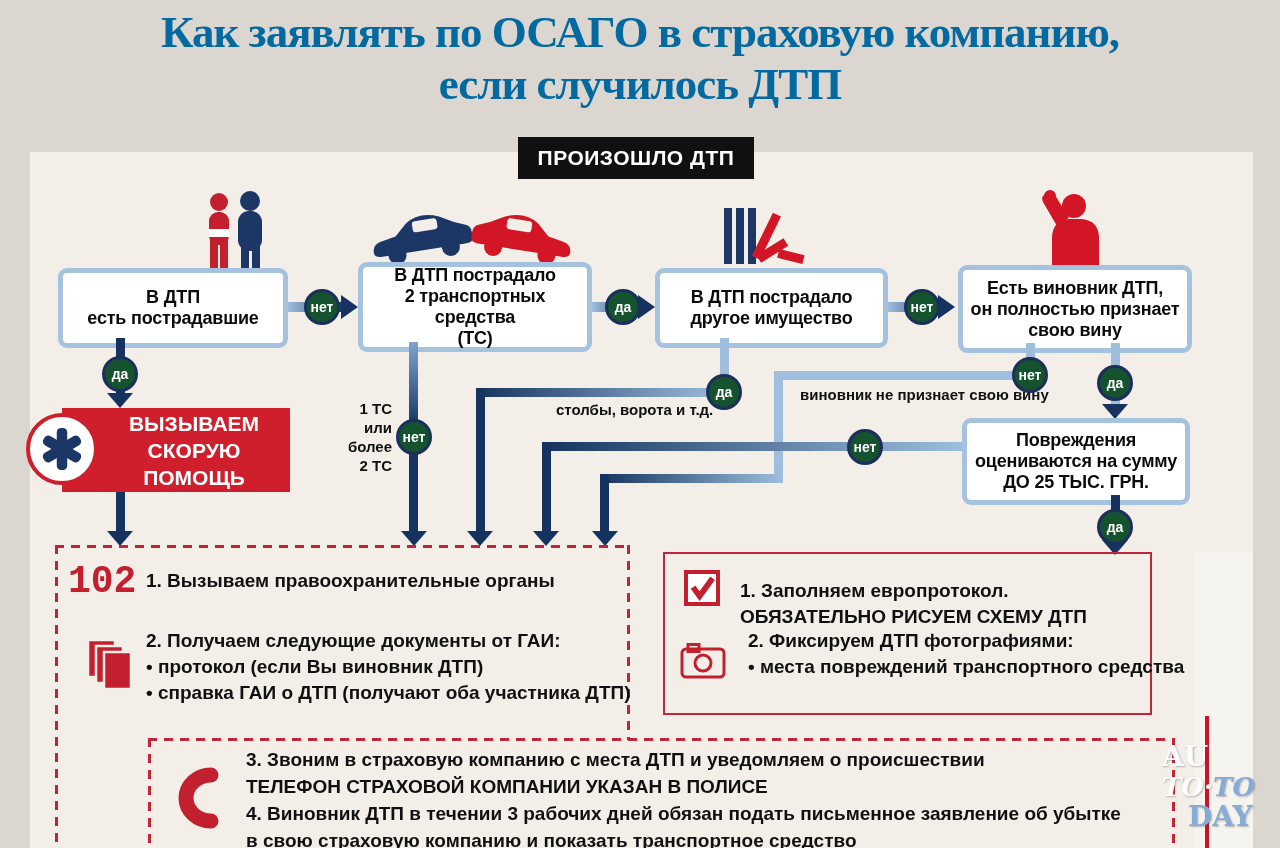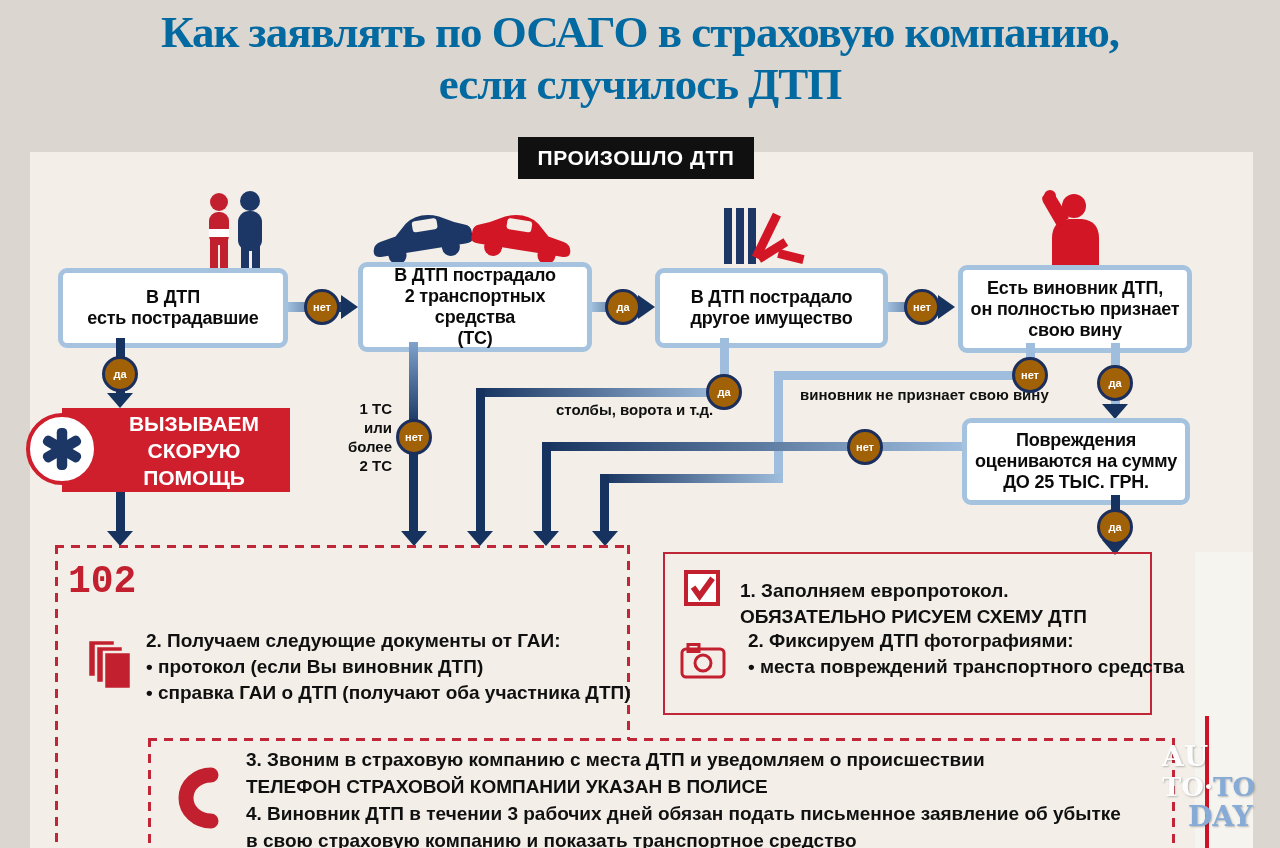--- a/index.html
+++ b/index.html
@@ -11,21 +11,21 @@
   .banner{background:#101010;color:#ffffff;font-weight:700;font-size:21px;letter-spacing:.5px;display:flex;align-items:center;justify-content:center;}
   .fbox{background:#ffffff;border:5px solid #a5c2df;border-radius:9px;display:flex;flex-direction:column;align-items:center;justify-content:center;text-align:center;color:#0b0b0b;font-weight:700;font-size:18px;line-height:21px;letter-spacing:-.2px;}
   .ln{position:absolute;}
   .dark{background:#16335f;}
   .light{background:#9fbedd;}
   .g-lr{background:linear-gradient(to right,#16335f,#9fbedd);}
   .g-rl{background:linear-gradient(to right,#9fbedd,#16335f);}
   .g-tb{background:linear-gradient(to bottom,#7fa3cc 0%,#16335f 45%);}
   .ar-d{width:0;height:0;border-left:13px solid transparent;border-right:13px solid transparent;border-top:15px solid #16335f;}
   .ar-r{width:0;height:0;border-top:12px solid transparent;border-bottom:12px solid transparent;border-left:17px solid #16335f;}
-  .circ{width:30px;height:30px;border-radius:50%;background:#a16207;border:3px solid #1c2f5c;color:#fff;font-weight:700;font-size:11px;display:flex;align-items:center;justify-content:center;z-index:6;}
+  .circ{width:30px;height:30px;border-radius:50%;background:#14532d;border:3px solid #1c2f5c;color:#fff;font-weight:700;font-size:14px;display:flex;align-items:center;justify-content:center;z-index:6;}
   .lbl{font-weight:700;font-size:15px;line-height:19px;color:#101010;white-space:nowrap;}
   .ptext{font-weight:700;font-size:19px;line-height:26px;color:#101010;white-space:nowrap;}
   .redbox{background:#cf1f2d;color:#ffffff;display:flex;flex-direction:column;align-items:center;justify-content:center;text-align:center;font-weight:700;font-size:21px;line-height:27px;}
   .dash-h{background:repeating-linear-gradient(90deg,#c02638 0 9px,transparent 9px 16px);}
   .dash-v{background:repeating-linear-gradient(180deg,#c02638 0 9px,transparent 9px 16px);}
   .num102{color:#c3202f;font-weight:700;font-size:38px;}
   .wm{font-family:"DejaVu Serif",serif;font-weight:700;text-shadow:1px 1px 2px rgba(60,60,60,.35);line-height:30px;}
   .wm .w{color:#fdfdfd;} .wm .b{color:#85abd6;}
 </style>
 </head>
@@ -206,20 +206,21 @@
   <div class="abs circ" style="left:1097px;top:509px;">
       <span>да</span>
     </div>
   <div class="abs ar-d" style="left:1102px;top:540px;"></div>
 
   <div class="abs dash-h" style="left:55px;top:545px;width:575px;height:3px;"></div>
   <div class="abs dash-v" style="left:55px;top:545px;width:3px;height:303px;"></div>
   <div class="abs dash-v" style="left:627px;top:545px;width:3px;height:195px;"></div>
 
   <div class="abs num102" style="left:68px;top:560px;font-family:Liberation Mono, monospace;">102</div>
+  <div class="abs ptext" style="left:146px;top:568px;">1. Вызываем правоохранительные органы</div>
   <div class="abs" style="left:86px;top:638px;">
     <svg width="50" height="56" viewBox="0 0 50 56">
       <rect x="2" y="2" width="27" height="37" fill="#c3202f" stroke="#f3efe8" stroke-width="2.5"></rect>
       <rect x="10" y="8" width="27" height="37" fill="#c3202f" stroke="#f3efe8" stroke-width="2.5"></rect>
       <rect x="18" y="14" width="27" height="37" fill="#c3202f" stroke="#f3efe8" stroke-width="2.5"></rect>
     </svg>
   </div>
   <div class="abs ptext" style="left:146px;top:628px;">
     <div>2. Получаем следующие документы от ГАИ:</div>
     <div>• протокол (если Вы виновник ДТП)</div>
@@ -262,17 +263,17 @@
     <div>ТЕЛЕФОН СТРАХОВОЙ КОМПАНИИ УКАЗАН В ПОЛИСЕ</div>
   </div>
   <div class="abs ptext" style="left:246px;top:800px;line-height:27px;">
     <div>4. Виновник ДТП в течении 3 рабочих дней обязан подать письменное заявление об убытке</div>
     <div>в свою страховую компанию и показать транспортное средство</div>
   </div>
 
   <div class="abs" style="left:1205px;top:716px;width:4px;height:132px;background:#d01226;"></div>
   <div class="abs wm" style="left:1162px;top:742px;width:110px;">
     <div style="font-size:28px;"><span class="w">AU</span></div>
-    <div style="font-size:26px;"><span class="w">TO</span><span class="w">·</span><span class="b">TO</span></div>
+    <div style="font-size:26px;font-style:italic;"><span class="w">TO</span><span class="w">·</span><span class="b">TO</span></div>
     <div style="font-size:28px;padding-left:26px;"><span class="b">DAY</span></div>
   </div>
 
 </div>
 
 </body></html>

